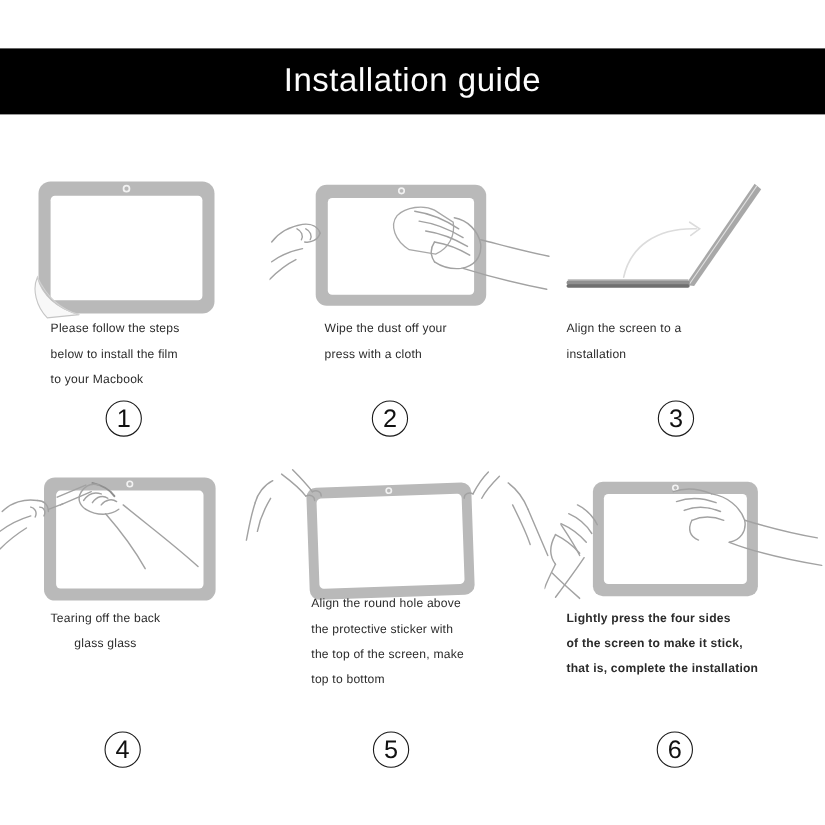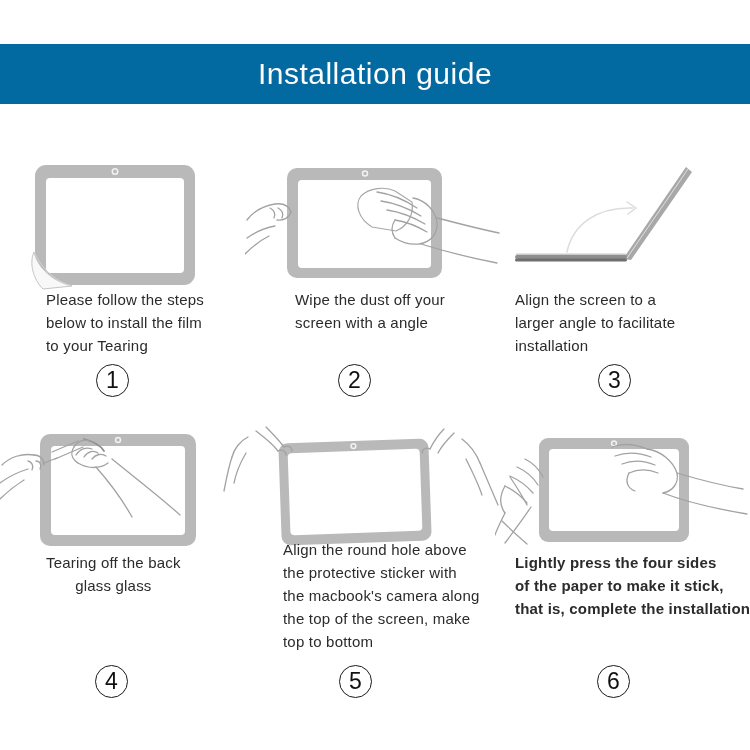--- a/index.html
+++ b/index.html
@@ -3,27 +3,27 @@
 <meta charset="utf-8">
 <style>
   * { margin:0; padding:0; box-sizing:border-box; }
   html,body { background:#ffffff; }
   .canvas {
     position:relative; width:750px; height:750px; background:#ffffff;
     font-family:"Liberation Sans", sans-serif; overflow:hidden;
   }
   .banner {
     position:absolute; left:0; top:44px; width:750px; height:60px;
-    background:#0369a1; display:flex; align-items:center; justify-content:center;
+    background:#000000; display:flex; align-items:center; justify-content:center;
   }
   .banner-title {
     color:#fdfdfd; font-size:30px; font-weight:400; letter-spacing:0.5px;
   }
   .illus { position:absolute; }
-  .caption { position:absolute; color:#2b2b2b; font-size:15px; line-height:23px; letter-spacing:0.2px; }
+  .caption { position:absolute; color:#2b2b2b; font-size:11px; line-height:23px; letter-spacing:0.2px; }
   .cap-line { white-space:nowrap; }
   .num-badge {
     position:absolute; width:33px; height:33px; border:1.5px solid #1b1b1b;
     border-radius:50%; display:flex; align-items:center; justify-content:center;
     color:#111; font-size:23px; font-weight:400; background:#fff;
   }
   .hand { stroke:#a2a2a2; stroke-width:1.3; fill:none; stroke-linecap:round; stroke-linejoin:round; }
   .arc  { stroke:#dcdcdc; stroke-width:1.5; fill:none; stroke-linecap:round; }
 </style>
 </head>
@@ -162,46 +162,44 @@
       <path d="M 10,61 C 18,65 26,71 32,78"></path>
       <path d="M 10,61 C 5,70 4,80 10,88"></path>
       <path d="M 10,88 C 6,96 2,104 0,110"></path>
       <path d="M 36,82 C 28,94 19,106 10,118"></path>
     </g>
   </svg>
 
   <div class="caption" style="left:46px; top:288px;">
     <div class="cap-line">Please follow the steps</div>
     <div class="cap-line">below to install the film</div>
-    <div class="cap-line">to your Tearing</div>
+    <div class="cap-line">to your Macbook</div>
   </div>
   <div class="caption" style="left:295px; top:288px;">
     <div class="cap-line">Wipe the dust off your</div>
-    <div class="cap-line">screen with a angle</div>
+    <div class="cap-line">press with a cloth</div>
   </div>
   <div class="caption" style="left:515px; top:288px;">
     <div class="cap-line">Align the screen to a</div>
-    <div class="cap-line">larger angle to facilitate</div>
     <div class="cap-line">installation</div>
   </div>
 
   <div class="caption" style="left:46px; top:551px;text-align:center;">
     <div class="cap-line">Tearing off the back</div>
     <div class="cap-line">glass glass</div>
   </div>
   <div class="caption" style="left:283px; top:538px;">
     <div class="cap-line">Align the round hole above</div>
     <div class="cap-line">the protective sticker with</div>
-    <div class="cap-line">the macbook's camera along</div>
     <div class="cap-line">the top of the screen, make</div>
     <div class="cap-line">top to bottom</div>
   </div>
   <div class="caption" style="left:515px; top:551px;font-weight:bold;">
     <div class="cap-line">Lightly press the four sides</div>
-    <div class="cap-line">of the paper to make it stick,</div>
+    <div class="cap-line">of the screen to make it stick,</div>
     <div class="cap-line">that is, complete the installation</div>
   </div>
 
   <div class="num-badge" style="left:96px;  top:364px;">
       <span>1</span>
     </div>
   <div class="num-badge" style="left:338px; top:364px;">
       <span>2</span>
     </div>
   <div class="num-badge" style="left:598px; top:364px;">

